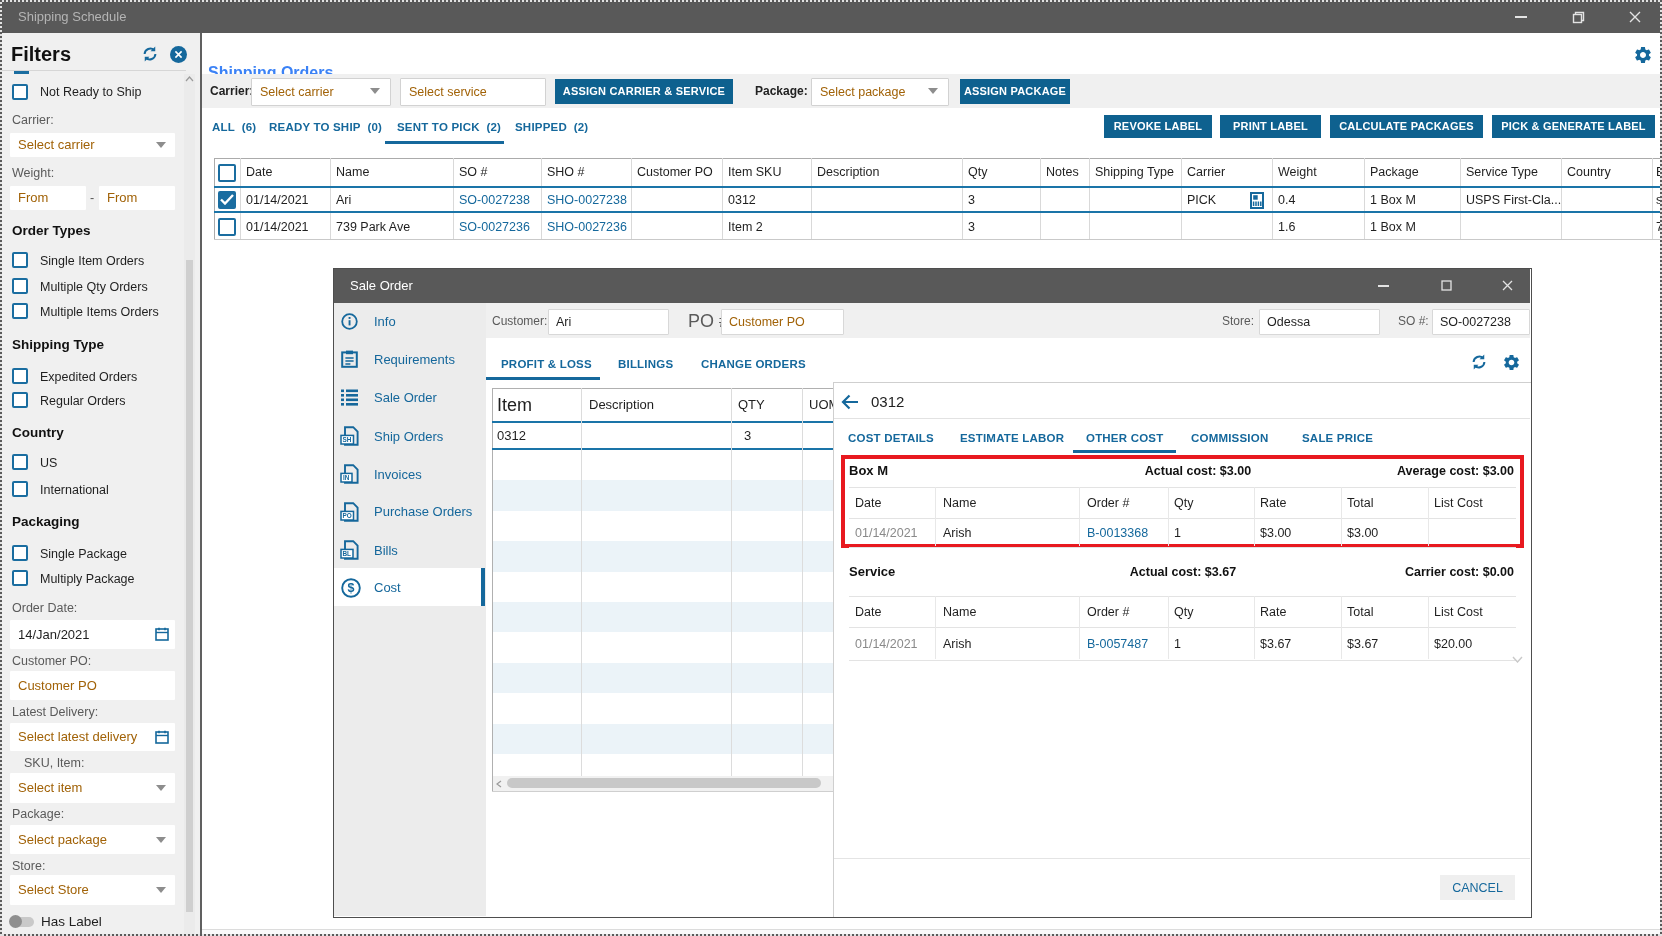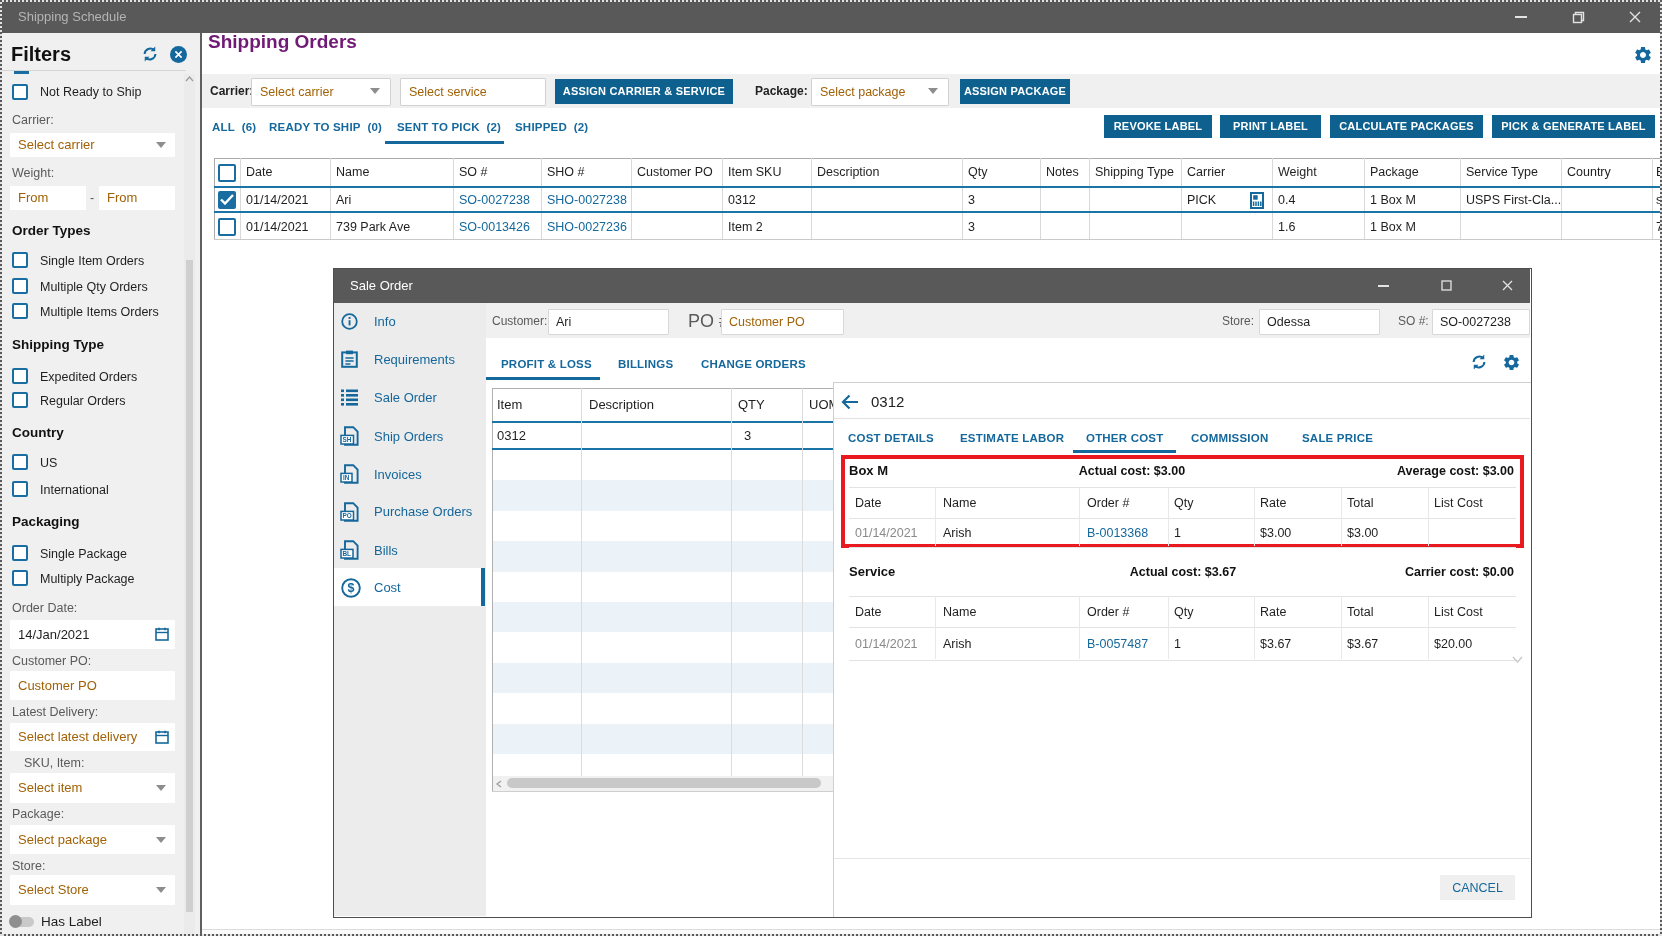--- a/index.html
+++ b/index.html
@@ -116,21 +116,21 @@
 <div class="t ph" style="left:18px;top:832px;font-size:13px">Select package</div>
 <div class="arrow" style="left:156px;top:837px"></div>
 <div class="t gray" style="left:12px;top:858px">Store:</div>
 <div class="box" style="left:10px;top:875px;width:165px;height:30px"></div>
 <div class="t ph" style="left:18px;top:882px;font-size:13px">Select Store</div>
 <div class="arrow" style="left:156px;top:887px"></div>
 <div class="a" style="left:10px;top:917px;width:24px;height:10px;background:#c9c9c9;border-radius:5px"></div>
 <div class="a" style="left:9px;top:915px;width:13px;height:13px;background:#8f8f8f;border-radius:50%"></div>
 <div class="t" style="left:41px;top:914px;font-size:13.5px">Has Label</div>
 
-<div class="t bold" style="left:208px;top:32px;font-size:19px;color:#701a75;line-height:19px">Shipping Orders</div>
+<div class="t bold" style="left:208px;top:63px;font-size:16px;color:#3b82f6;line-height:19px">Shipping Orders</div>
 <svg class="a" style="left:1633px;top:45px" width="20" height="20" viewBox="0 0 24 24">
     <path d="M19.14 12.94c.04-.3.06-.61.06-.94 0-.32-.02-.64-.07-.94l2.03-1.58c.18-.14.23-.41.12-.61l-1.92-3.32c-.12-.22-.37-.29-.59-.22l-2.39.96c-.5-.38-1.03-.7-1.62-.94l-.36-2.54c-.04-.24-.24-.41-.48-.41h-3.84c-.24 0-.43.17-.47.41l-.36 2.54c-.59.24-1.13.57-1.62.94l-2.39-.96c-.22-.08-.47 0-.59.22L2.74 8.87c-.12.21-.08.47.12.61l2.03 1.58c-.05.3-.09.63-.09.94s.02.64.07.94l-2.03 1.58c-.18.14-.23.41-.12.61l1.92 3.32c.12.22.37.29.59.22l2.39-.96c.5.38 1.03.7 1.62.94l.36 2.54c.05.24.24.41.48.41h3.84c.24 0 .44-.17.47-.41l.36-2.54c.59-.24 1.13-.56 1.62-.94l2.39.96c.22.08.47 0 .59-.22l1.92-3.32c.12-.22.07-.47-.12-.61l-2.01-1.58zM12 15.6c-1.98 0-3.6-1.62-3.6-3.6s1.62-3.6 3.6-3.6 3.6 1.62 3.6 3.6-1.62 3.6-3.6 3.6z" fill="#15689c"></path>
   </svg>
 
 <div class="a" style="left:202px;top:74px;width:1460px;height:34px;background:#f0f0f0"></div>
 <div class="t" style="left:210px;top:83px;font-weight:bold;font-size:12px;color:#222">Carrier:</div>
 <div class="box" style="left:251px;top:78px;width:138px;height:26px;border:1px solid #d2d2d2"></div>
 <div class="t ph" style="left:260px;top:84px">Select carrier</div>
 <div class="arrow" style="left:370px;top:88px"></div>
 <div class="box" style="left:400px;top:78px;width:144px;height:26px;border:1px solid #d2d2d2"></div>
@@ -209,21 +209,21 @@
     <path d="M3.6 9.5 v4.5 M6 9.5 v4.5 M8.4 9.5 v4.5 M10.8 9.5 v4.5" stroke="#15689c" stroke-width="1.5"></path>
   </svg>
 <div class="t" style="left:1278px;top:192px">0.4</div>
 <div class="t" style="left:1370px;top:192px">1 Box M</div>
 <div class="t" style="left:1466px;top:192px">USPS First-Cla...</div>
 <div class="t" style="left:1656px;top:192px">s</div>
 
 <div class="cbL" style="left:218px;top:218px"></div>
 <div class="t" style="left:246px;top:219px">01/14/2021</div>
 <div class="t" style="left:336px;top:219px">739 Park Ave</div>
-<div class="t blue" style="left:459px;top:219px">SO-0013426</div>
+<div class="t blue" style="left:459px;top:219px">SO-0027236</div>
 <div class="t blue" style="left:547px;top:219px">SHO-0027236</div>
 <div class="t" style="left:728px;top:219px">Item 2</div>
 <div class="t" style="left:968px;top:219px">3</div>
 <div class="t" style="left:1278px;top:219px">1.6</div>
 <div class="t" style="left:1370px;top:219px">1 Box M</div>
 <div class="t" style="left:1656px;top:219px">7</div>
 <div class="hline" style="left:214px;top:239px;width:1448px;background:#c9c9c9"></div>
 
 <div class="a" style="left:202px;top:929px;width:1460px;height:7px;background:#fafafa;border-top:1px solid #dcdcdc"></div>
 
@@ -320,21 +320,21 @@
     <path d="M15.8 1.8 v5.2 h-5.2 z" fill="#15689c"></path>
     <path d="M16 10a6.3 6.3 0 0 1-10.7 4.2" fill="none" stroke="#15689c" stroke-width="2.2"></path>
     <path d="M4.2 18.2 v-5.2 h5.2 z" fill="#15689c"></path>
   </svg>
 <svg class="a" style="left:1502px;top:353px" width="19" height="19" viewBox="0 0 24 24">
     <path d="M19.14 12.94c.04-.3.06-.61.06-.94 0-.32-.02-.64-.07-.94l2.03-1.58c.18-.14.23-.41.12-.61l-1.92-3.32c-.12-.22-.37-.29-.59-.22l-2.39.96c-.5-.38-1.03-.7-1.62-.94l-.36-2.54c-.04-.24-.24-.41-.48-.41h-3.84c-.24 0-.43.17-.47.41l-.36 2.54c-.59.24-1.13.57-1.62.94l-2.39-.96c-.22-.08-.47 0-.59.22L2.74 8.87c-.12.21-.08.47.12.61l2.03 1.58c-.05.3-.09.63-.09.94s.02.64.07.94l-2.03 1.58c-.18.14-.23.41-.12.61l1.92 3.32c.12.22.37.29.59.22l2.39-.96c.5.38 1.03.7 1.62.94l.36 2.54c.05.24.24.41.48.41h3.84c.24 0 .44-.17.47-.41l.36-2.54c.59-.24 1.13-.56 1.62-.94l2.39.96c.22.08.47 0 .59-.22l1.92-3.32c.12-.22.07-.47-.12-.61l-2.01-1.58zM12 15.6c-1.98 0-3.6-1.62-3.6-3.6s1.62-3.6 3.6-3.6 3.6 1.62 3.6 3.6-1.62 3.6-3.6 3.6z" fill="#15689c"></path>
   </svg>
 
 <div class="hline" style="left:492px;top:388px;width:341px;background:#b0b0b0"></div>
 <div class="vline" style="left:492px;top:388px;height:404px;background:#b0b0b0"></div>
-<div class="t" style="left:497px;top:397px;font-size:13px">Item</div>
+<div class="t" style="left:497px;top:397px;font-size:18px">Item</div>
 <div class="t" style="left:589px;top:397px;font-size:13px">Description</div>
 <div class="t" style="left:738px;top:397px;font-size:13px">QTY</div>
 <div class="t" style="left:809px;top:397px;font-size:13px">UOM</div>
 <div class="a" style="left:492px;top:421px;width:341px;height:2px;background:#1a74a8"></div>
 <div class="t" style="left:497px;top:428px;font-size:13px">0312</div>
 <div class="t" style="left:744px;top:428px;font-size:13px">3</div>
 <div class="a" style="left:492px;top:448px;width:341px;height:2px;background:#1a74a8"></div>
 
 <div class="a" style="left:493px;top:450px;width:340px;height:326px;background:repeating-linear-gradient(180deg,#ffffff 0,#ffffff 30.4px,#ebf3f8 30.4px,#ebf3f8 60.8px)"></div>
 <div class="vline" style="left:581px;top:388px;height:388px;background:#dcdcdc"></div>
@@ -357,21 +357,21 @@
 <div class="tabtxt" style="left:848px;top:432px">COST DETAILS</div>
 <div class="tabtxt" style="left:960px;top:432px">ESTIMATE LABOR</div>
 <div class="tabtxt" style="left:1086px;top:432px">OTHER COST</div>
 <div class="tabtxt" style="left:1191px;top:432px">COMMISSION</div>
 <div class="tabtxt" style="left:1302px;top:432px">SALE PRICE</div>
 <div class="a" style="left:1073px;top:450px;width:103px;height:3px;background:#15689c"></div>
 
 <div class="a" style="left:841px;top:455px;width:675px;height:85px;border:4px solid #e8191f"></div>
 
 <div class="t bold" style="left:849px;top:463px;font-size:13px;color:#111">Box M</div>
-<div class="t bold" style="left:982px;top:463px;width:300px;text-align:center;font-size:12.5px;color:#111">Actual cost: $3.00</div>
+<div class="t bold" style="left:1048px;top:463px;width:300px;text-align:center;font-size:12.5px;color:#111">Actual cost: $3.00</div>
 <div class="t bold" style="right:148px;top:463px;font-size:12.5px;color:#111">Average cost: $3.00</div>
 <div class="a" style="left:849px;top:487px;width:667px;height:59px;border-top:1px solid #e3e3e3;border-bottom:1px solid #e3e3e3"></div>
 <div class="hline" style="left:849px;top:518px;width:667px;background:#e3e3e3"></div>
 <div class="vline" style="left:935px;top:487px;height:59px;background:#e8e8e8"></div>
 <div class="vline" style="left:1079px;top:487px;height:59px;background:#e8e8e8"></div>
 <div class="vline" style="left:1168px;top:487px;height:59px;background:#e8e8e8"></div>
 <div class="vline" style="left:1254px;top:487px;height:59px;background:#e8e8e8"></div>
 <div class="vline" style="left:1341px;top:487px;height:59px;background:#e8e8e8"></div>
 <div class="vline" style="left:1428px;top:487px;height:59px;background:#e8e8e8"></div>
 <div class="t" style="left:855px;top:495px">Date</div>

